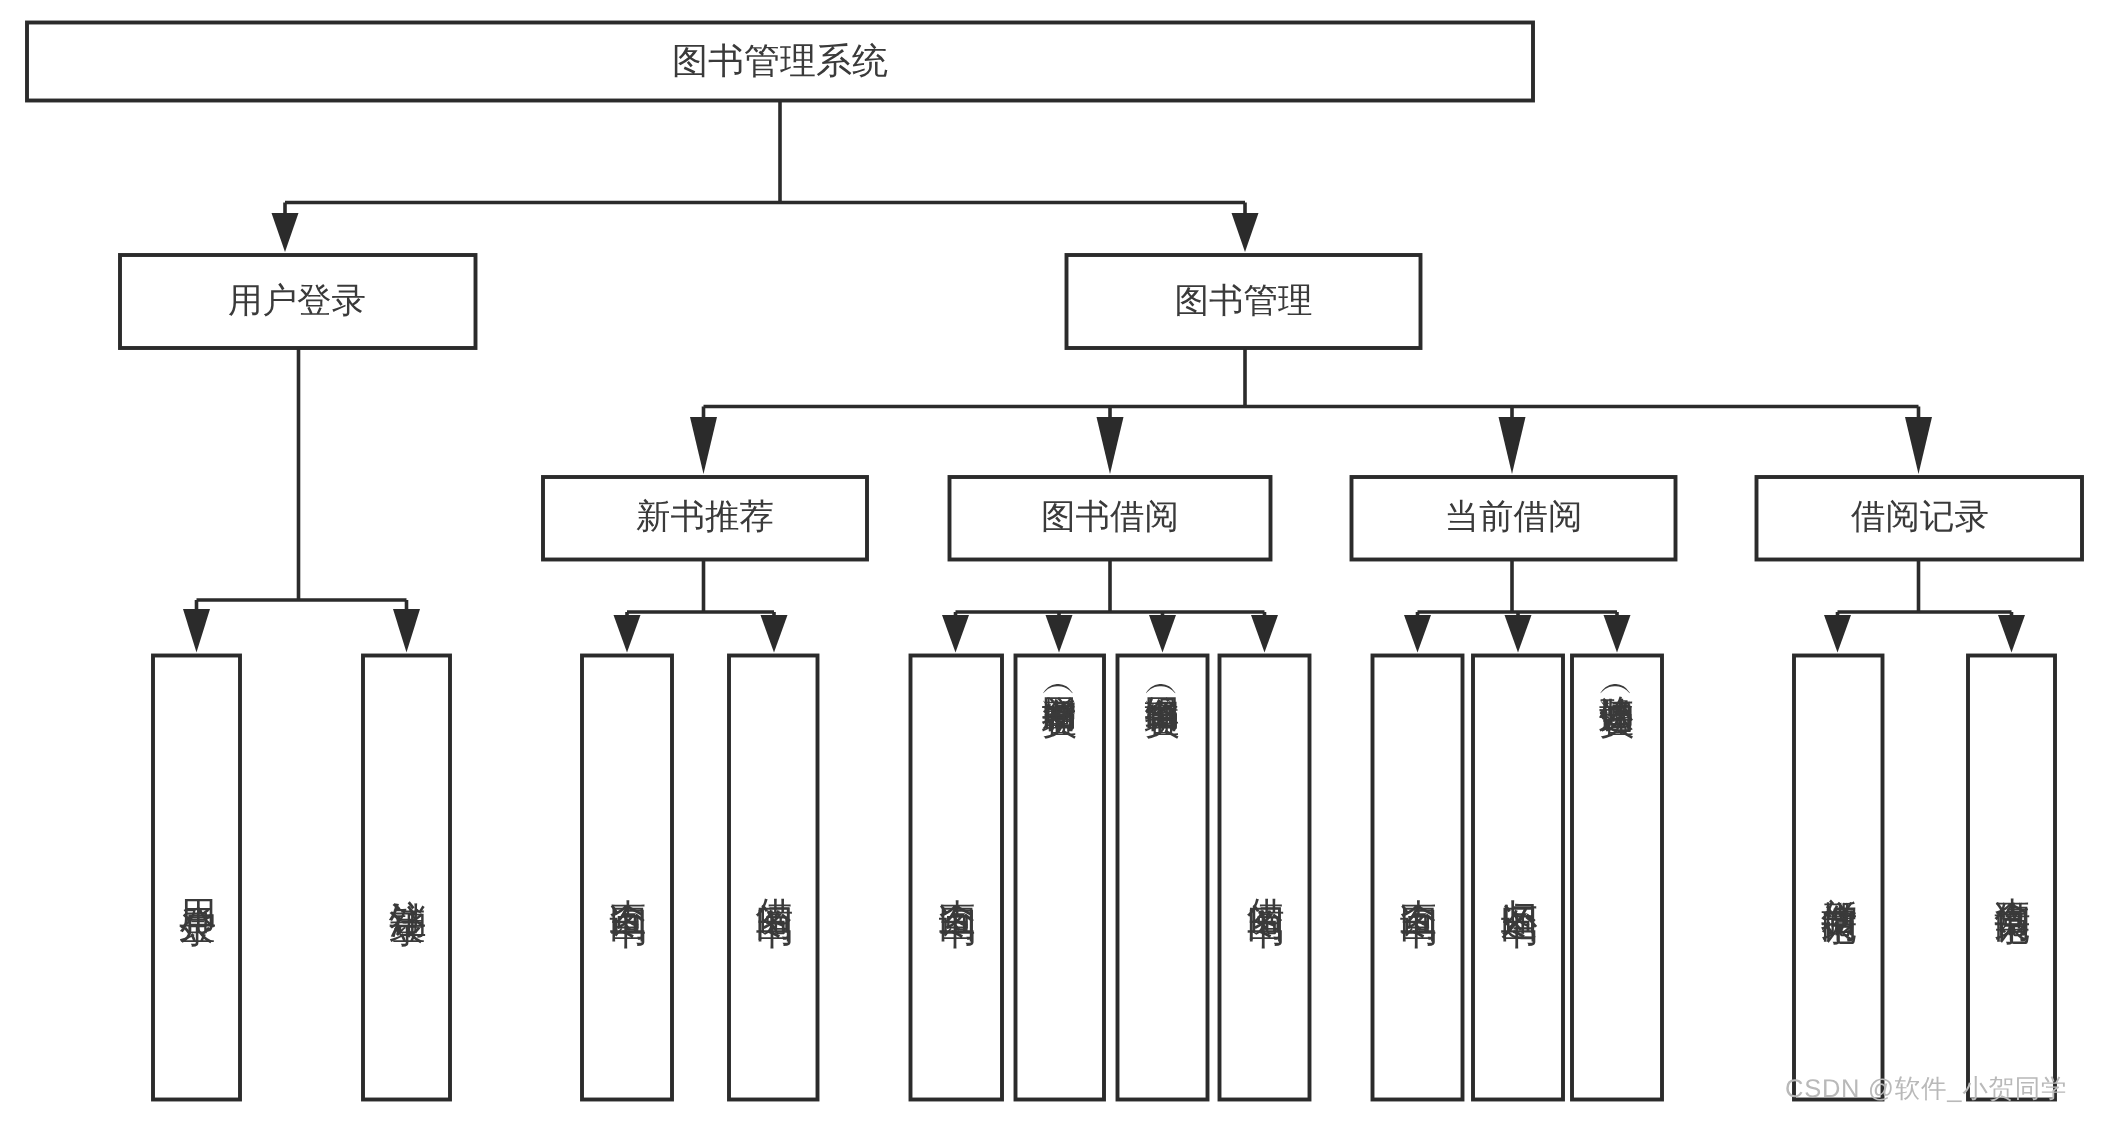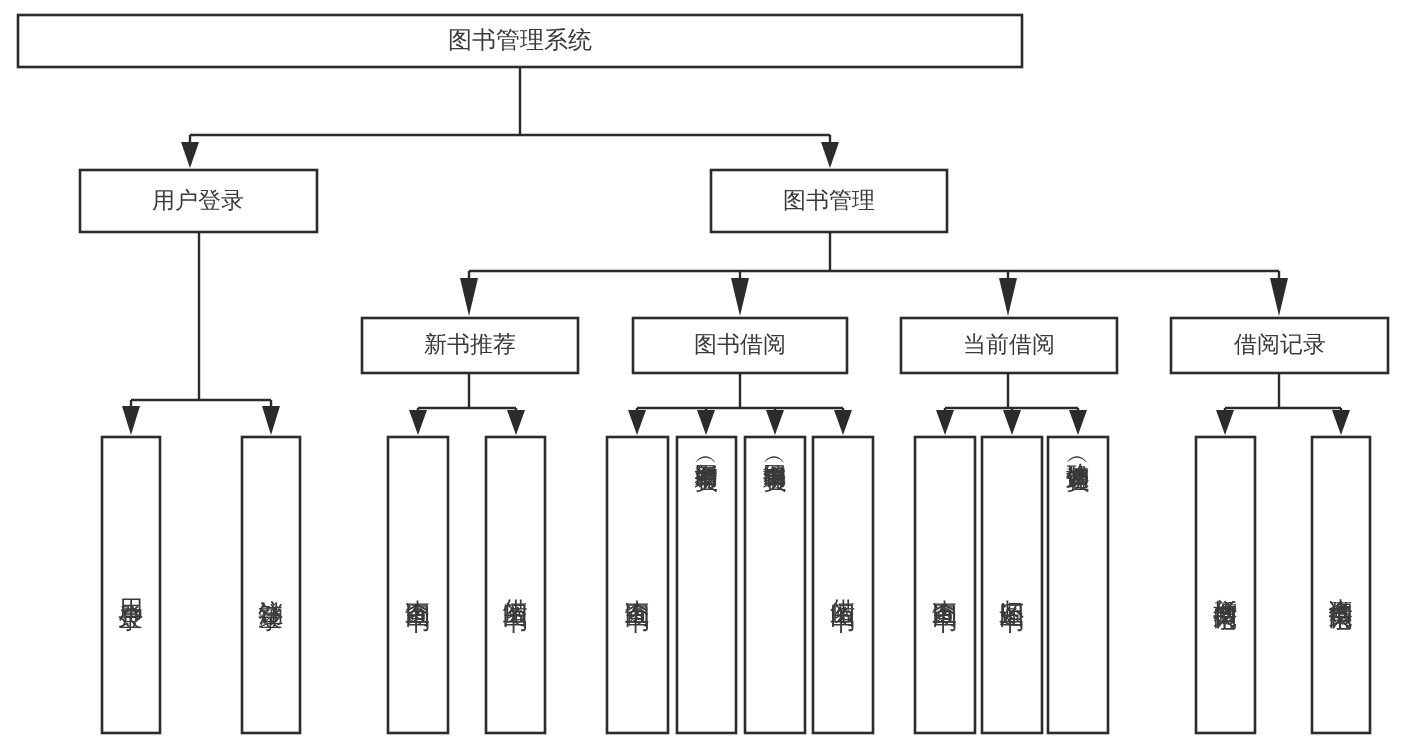--- a/index.html
+++ b/index.html
@@ -251,14 +251,15 @@
   <div class="leaf-label-wrap" style="left:1048px; top:437px; width:60px; height:296px; align-items:flex-start;">
     <span class="leaf-label" style="font-size:23px; letter-spacing:1px; margin-top:8px;">确认归还（管理员）</span>
   </div>
   <div class="leaf-label-wrap" style="left:1196px; top:437px; width:59px; height:296px;">
     <span class="leaf-label" style="font-size:24px; letter-spacing:2px;">新增借阅记录</span>
   </div>
   <div class="leaf-label-wrap" style="left:1312px; top:437px; width:58px; height:296px;">
     <span class="leaf-label" style="font-size:24px; letter-spacing:2px;">查询借阅记录</span>
   </div>
 
+  <div class="watermark">CSDN @软件_小贺同学</div>
 
 </div>
 
 </body></html>

